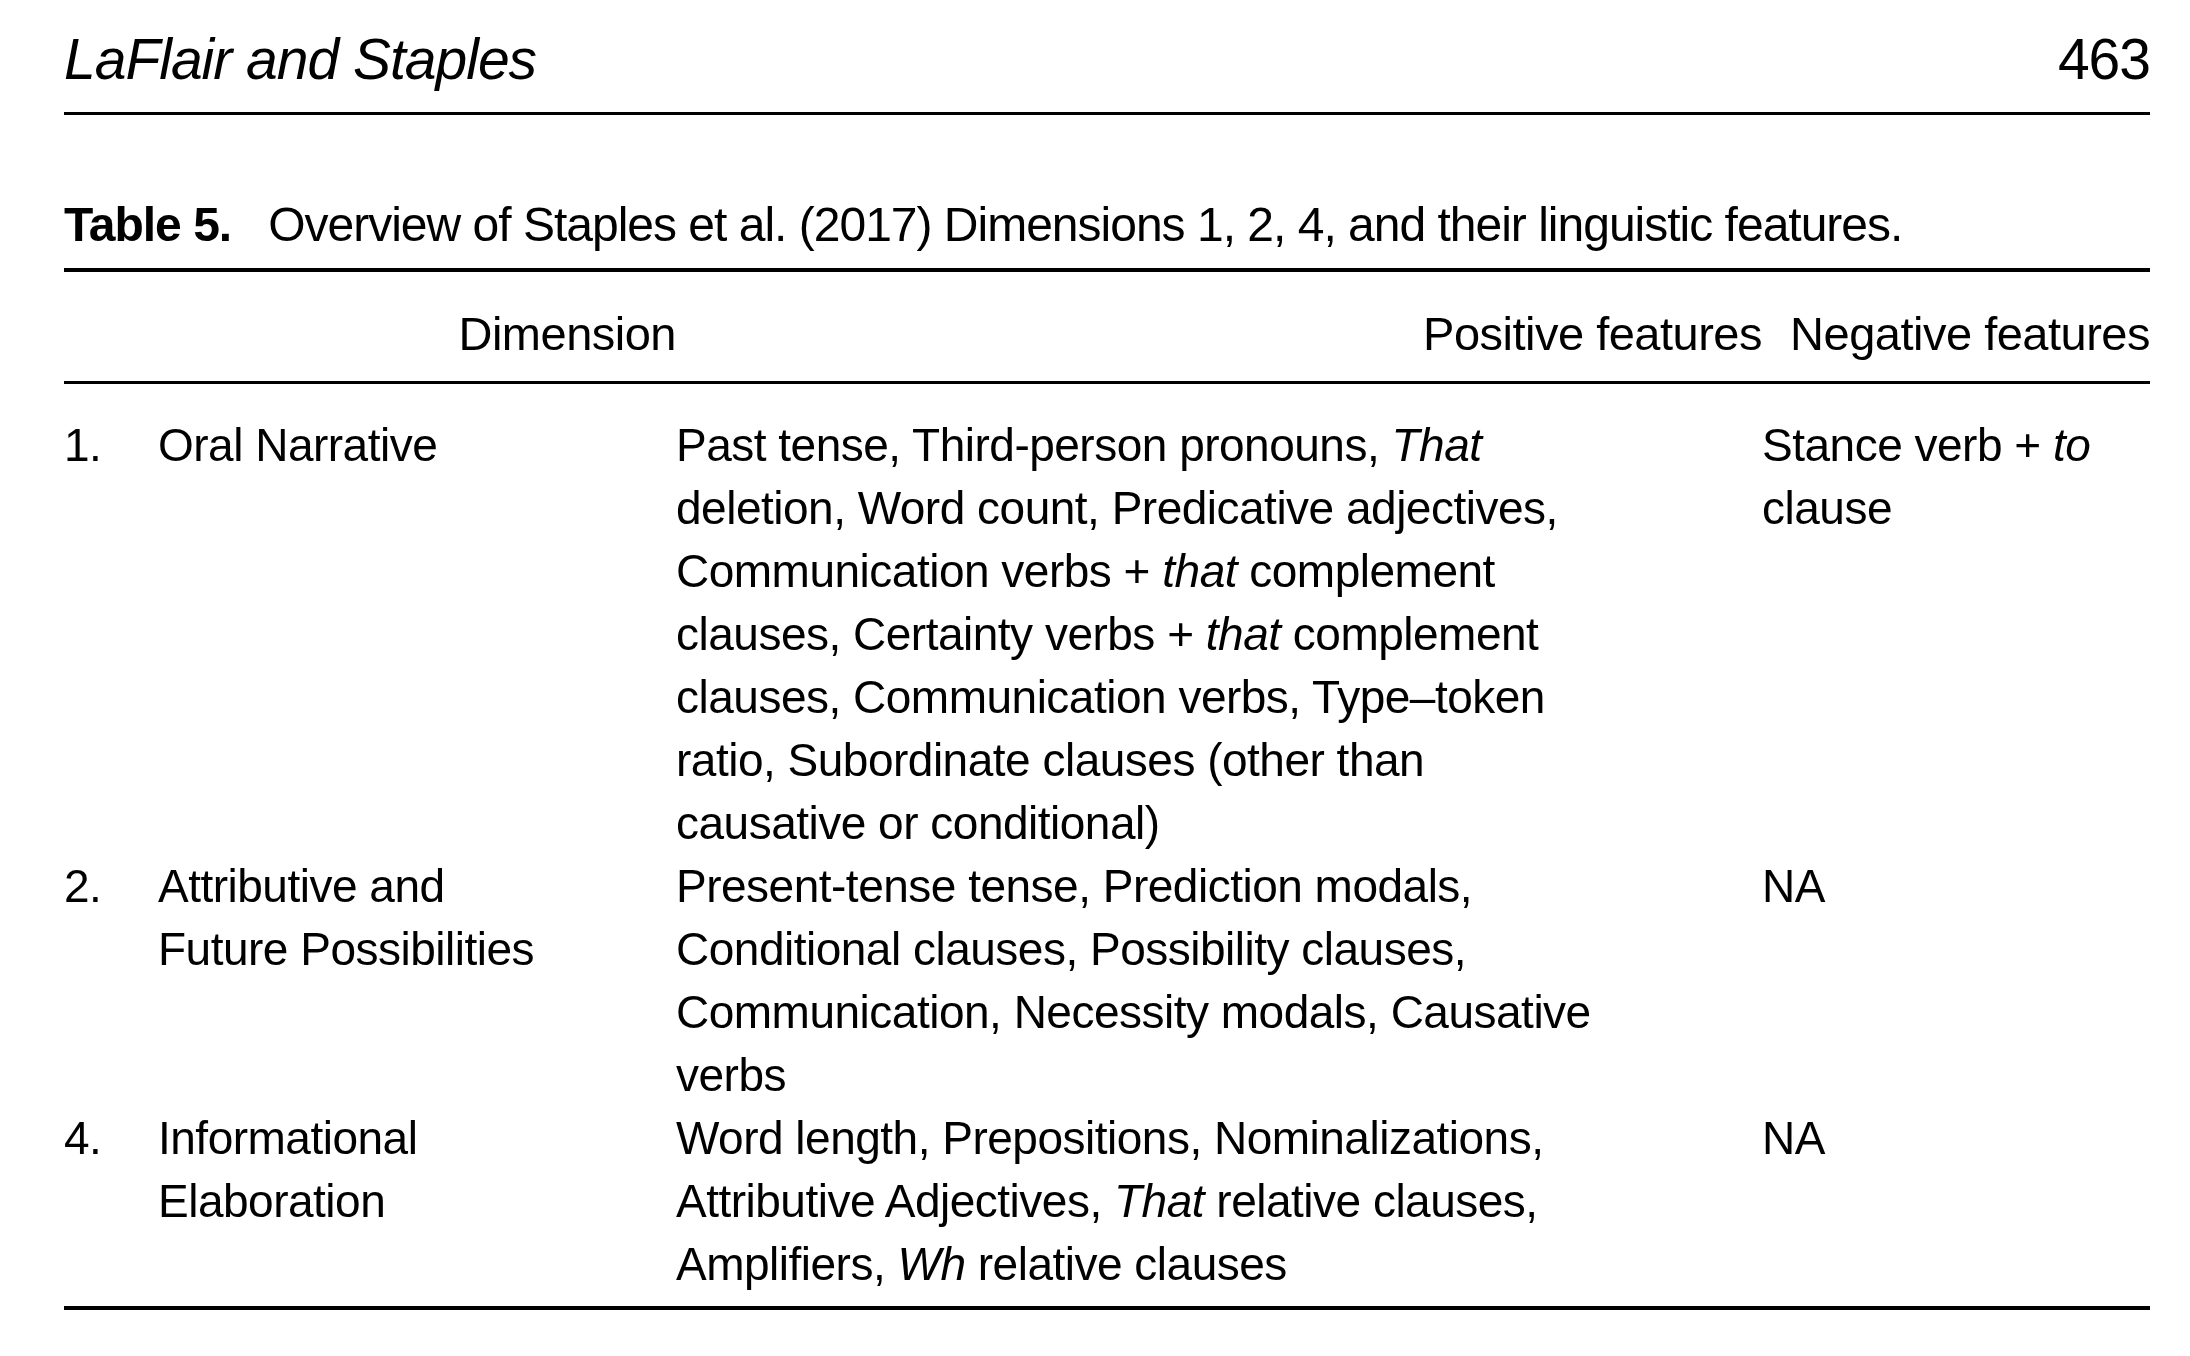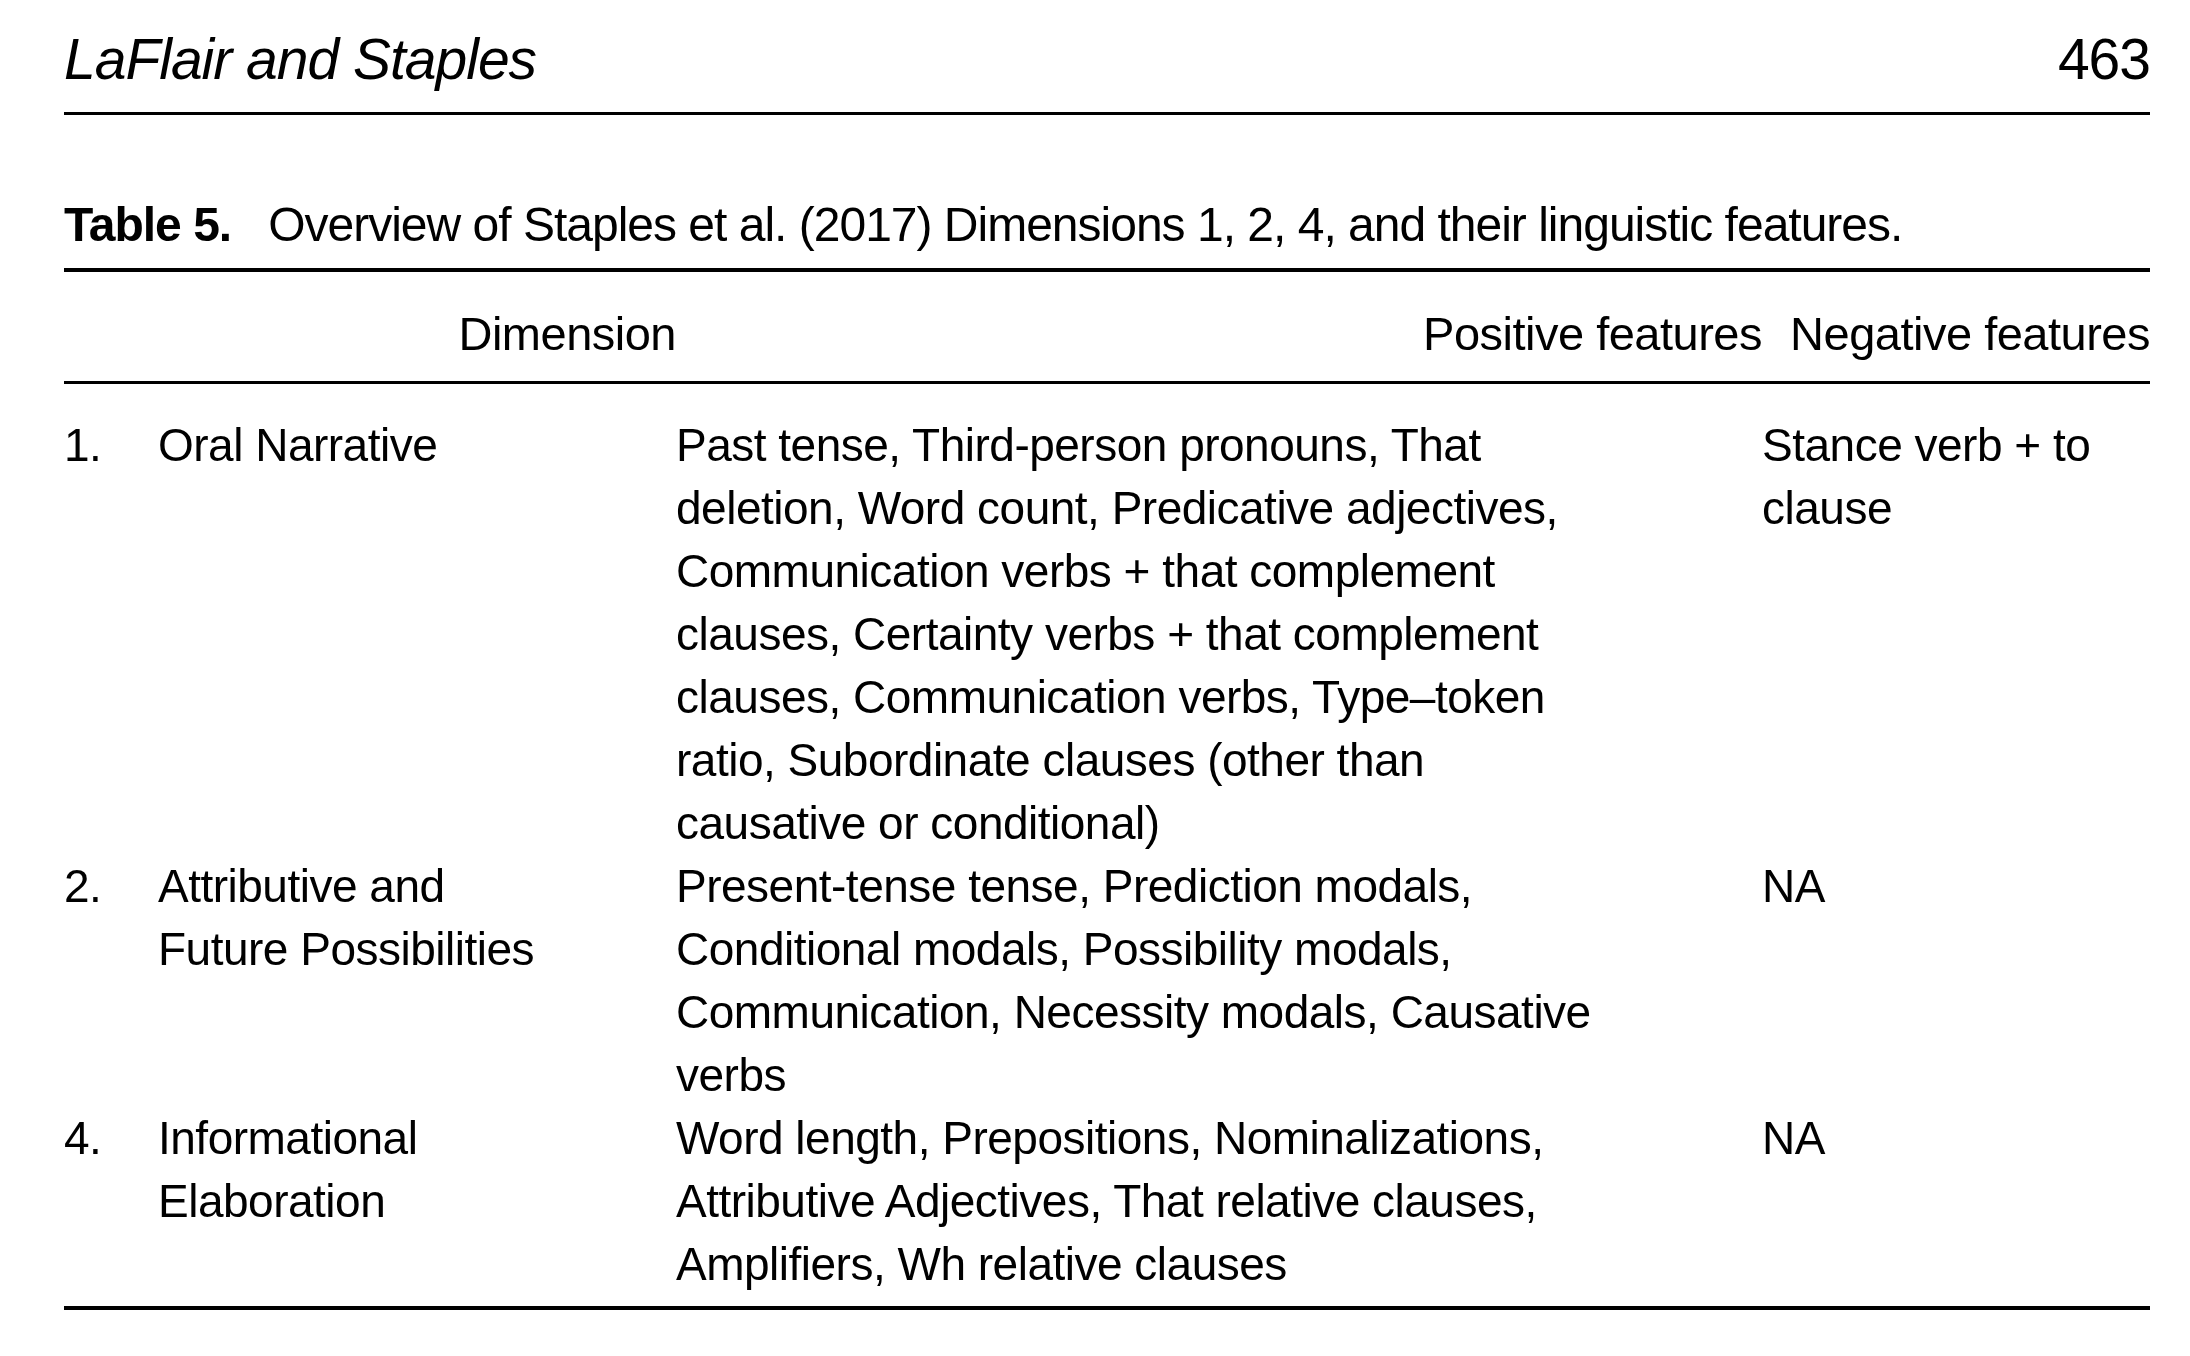--- a/index.html
+++ b/index.html
@@ -72,21 +72,21 @@
     display: grid;
     grid-template-columns: 612px 1086px 388px;
     align-items: start;
   }
   .dim {
     display: grid;
     grid-template-columns: 94px 1fr;
     align-items: start;
   }
   .cell-line { white-space: nowrap; }
-  .it { }
+  .it { font-style: italic; }
 </style>
 </head>
 <body>
 
 <div class="page">
 
   <div class="running-head">
     <span class="authors">LaFlair and Staples</span>
     <span class="page-number">463</span>
   </div>
@@ -131,21 +131,21 @@
       <div class="trow">
         <div class="dim">
           <div>2.</div>
           <div>
               <div class="cell-line"><span>Attributive and</span></div>
               <div class="cell-line"><span>Future Possibilities</span></div>
             </div>
         </div>
         <div>
             <div class="cell-line"><span>Present-tense tense, Prediction modals,</span></div>
-            <div class="cell-line"><span>Conditional modals, Possibility modals,</span></div>
+            <div class="cell-line"><span>Conditional clauses, Possibility clauses,</span></div>
             <div class="cell-line"><span>Communication, Necessity modals, Causative</span></div>
             <div class="cell-line"><span>verbs</span></div>
           </div>
         <div>
             <div class="cell-line"><span>NA</span></div>
           </div>
       </div>
 
       <div class="trow">
         <div class="dim">

